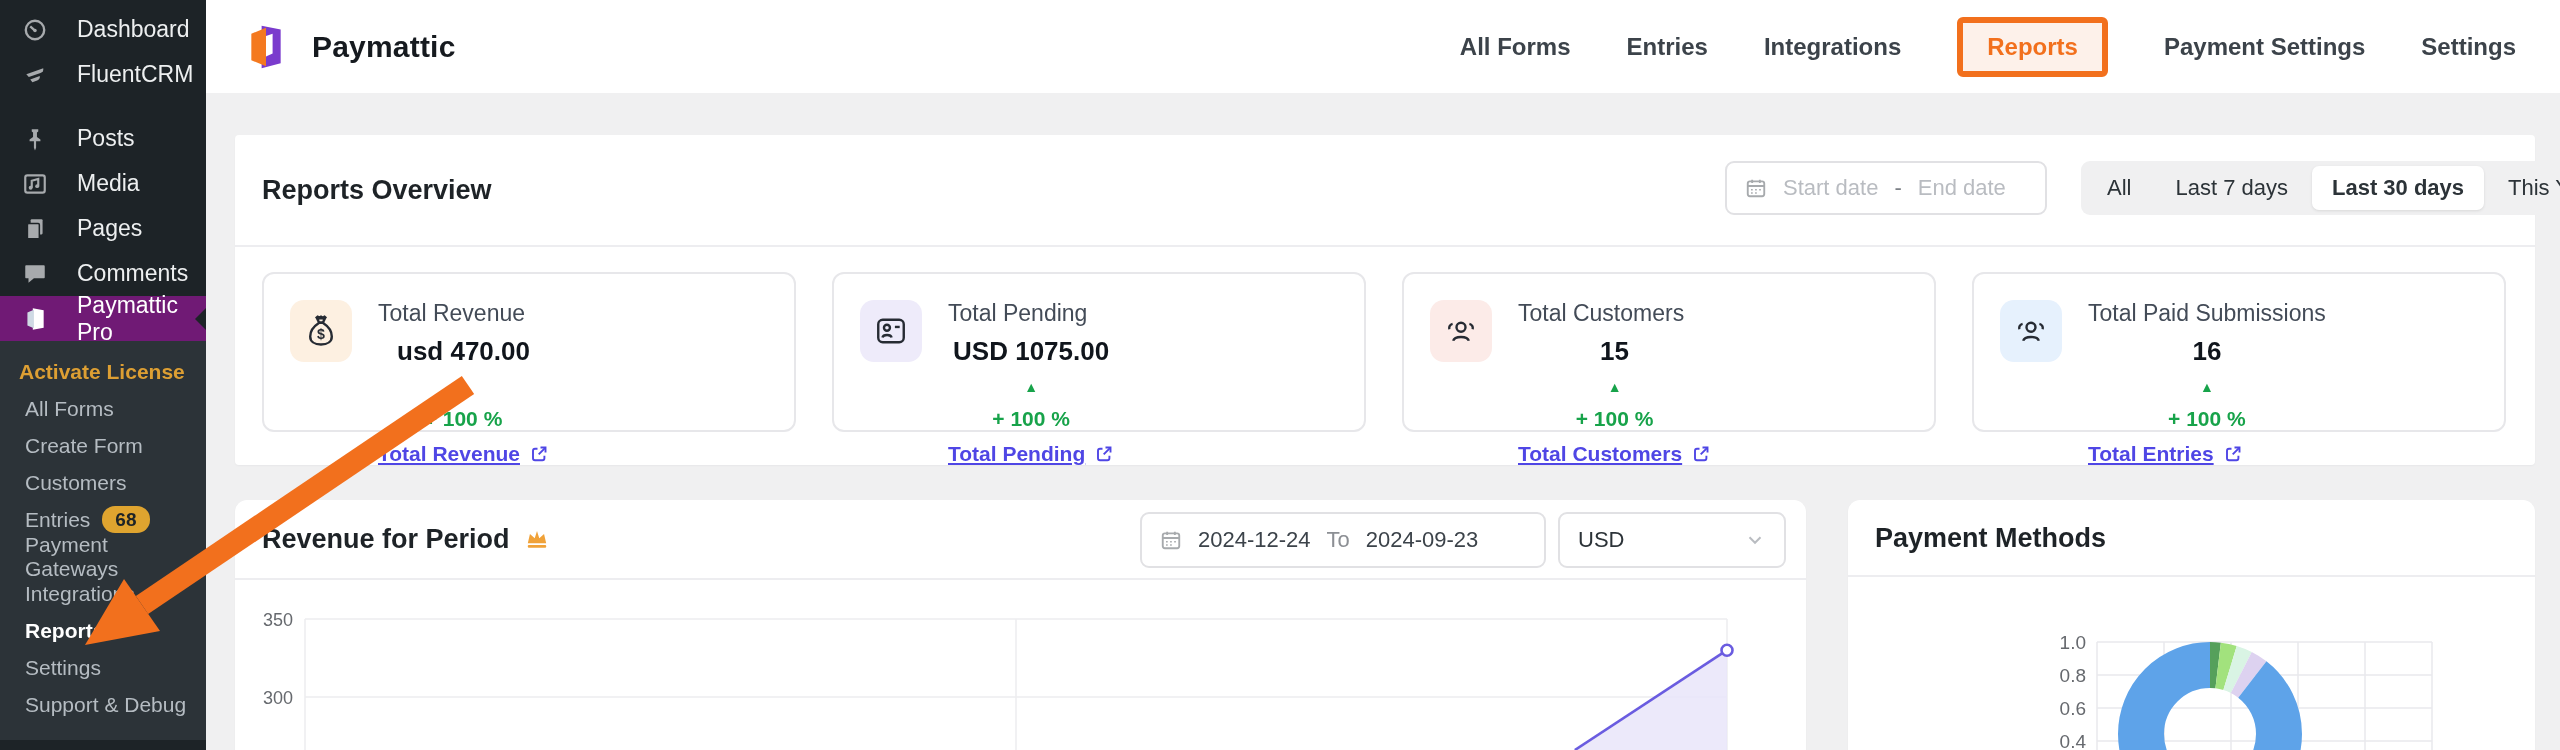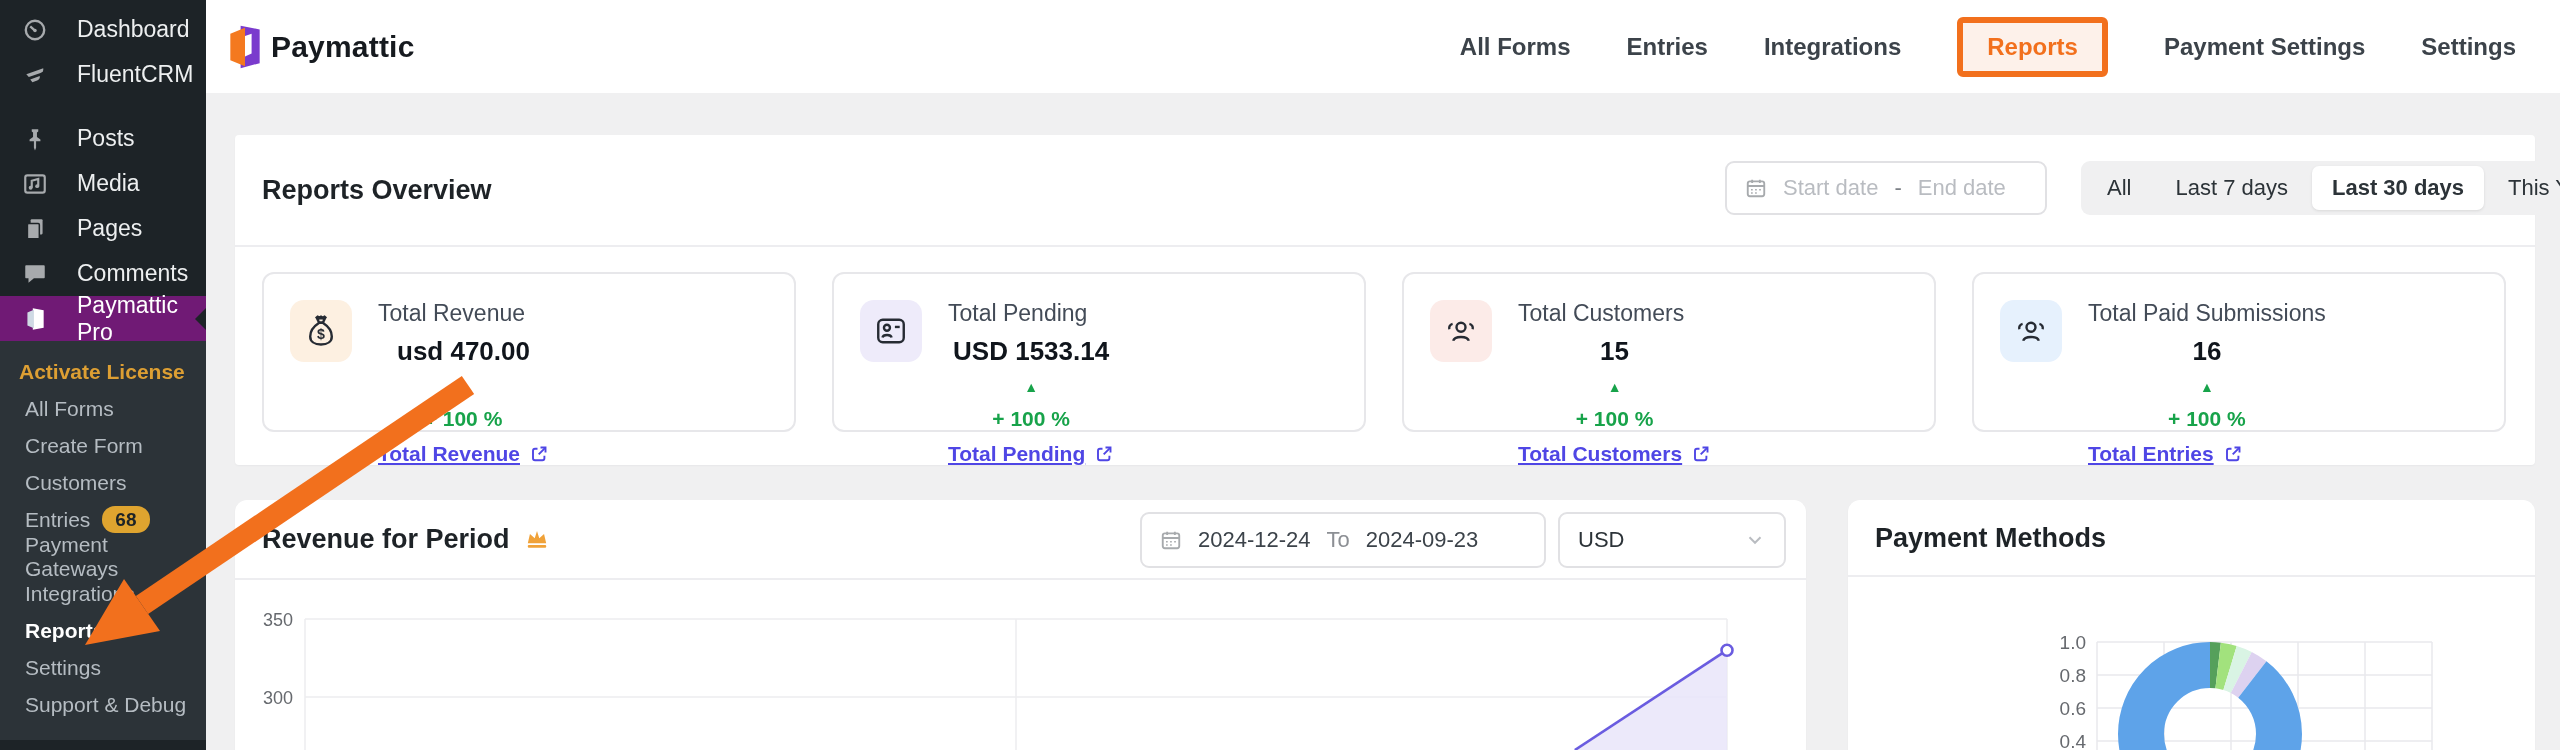--- a/index.html
+++ b/index.html
@@ -15,21 +15,21 @@
   .side-active::after{content:"";position:absolute;right:0;top:50%;transform:translateY(-50%);
     border:11px solid transparent;border-right-color:#1d2327;}
   .submenu{position:absolute;left:0;top:341px;width:206px;height:399px;background:#2c3338;box-sizing:border-box;padding-top:12px;}
   .sub-item{height:37px;display:flex;align-items:center;gap:12px;padding-left:25px;font-size:21px;color:#b5bcc2;cursor:pointer;}
   .sub-item.license{color:#dd9f33;font-weight:700;padding-left:19px;}
   .sub-item.current{color:#fff;font-weight:700;}
   .badge{background:#dfa42f;color:#1d2327;font-size:19px;font-weight:700;border-radius:13px;padding:4px 13px;line-height:1;}
 
   
   .topbar{position:absolute;left:206px;top:0;width:2354px;height:93px;background:#fff;display:flex;align-items:center;z-index:2;}
-  .brand{display:flex;align-items:center;gap:8px;padding-left:21px;}
+  .brand{display:flex;align-items:center;gap:28px;padding-left:42px;}
   .brand-title{font-size:30px;font-weight:700;color:#161a1f;letter-spacing:.2px;}
   .topnav{margin-left:auto;display:flex;align-items:center;gap:56px;padding-right:44px;}
   .nav-item{font-size:24px;font-weight:600;color:#3c434a;cursor:pointer;white-space:nowrap;}
   .nav-item.annotated{border:6px solid #f2701d;background:#fdf1ea;color:#f2701d;padding:10px 24px;border-radius:6px;}
 
   
   .card{position:absolute;background:#fff;border-radius:4px;box-shadow:0 1px 2px rgba(16,24,40,.04);}
   .overview-card{left:235px;top:135px;width:2300px;height:330px;}
   .ov-header{position:relative;height:110px;border-bottom:2px solid #ededf0;}
   .card-title{position:absolute;left:27px;top:50%;transform:translateY(-50%);font-size:27px;font-weight:700;color:#1e2327;display:flex;align-items:center;gap:14px;}
@@ -238,21 +238,21 @@
           <svg viewBox="0 0 24 24" fill="none" stroke="#262b33" stroke-width="1.6">
               <rect x="3.5" y="4.5" width="17" height="15" rx="3"></rect>
               <circle cx="9.3" cy="9.8" r="2"></circle>
               <path d="M6.3 16.3c.5-2.2 5.6-2.2 6.1 0"></path>
               <path d="M14.6 9.3h3.2"></path>
             </svg>
         </div>
         <div>
           <div class="stat-title">Total Pending</div>
           <div class="stat-value-row">
-            <span class="stat-value">USD 1533.14</span>
+            <span class="stat-value">USD 1075.00</span>
             <span class="tri">▲</span>
             <span class="stat-change">+ 100 %</span>
           </div>
           <div class="stat-link-row">
             <span class="stat-link">Total Pending</span>
             <svg width="20" height="20" viewBox="0 0 20 20" fill="none" stroke="#4f46e5" stroke-width="1.9">
                 <path d="M8.5 4.8H6A2 2 0 0 0 4 6.8v7.4a2 2 0 0 0 2 2h7.4a2 2 0 0 0 2-2V11.7"></path>
                 <path d="M11.5 3.5h5v5"></path>
                 <path d="M16.2 3.8l-6.5 6.5"></path>
               </svg>

